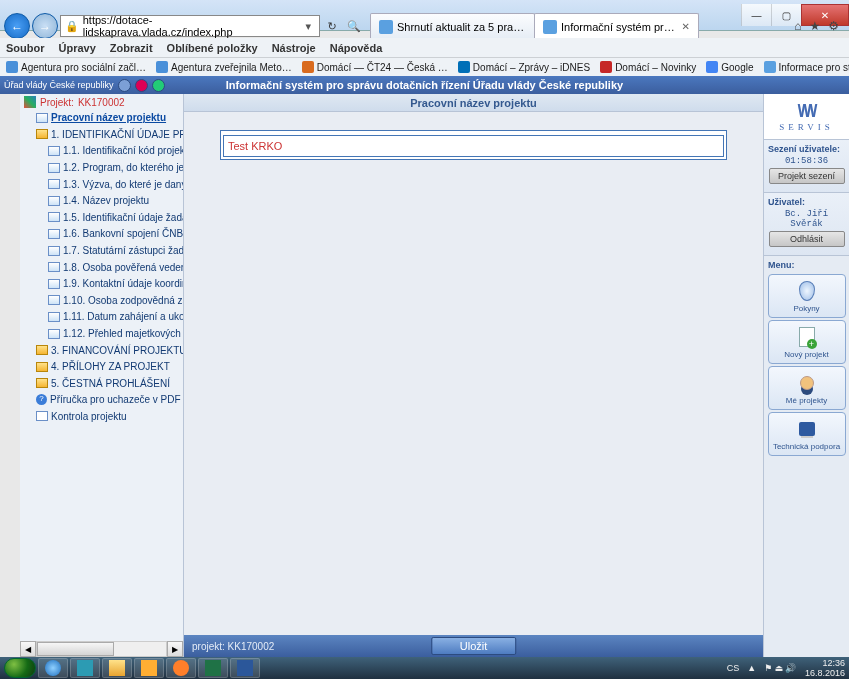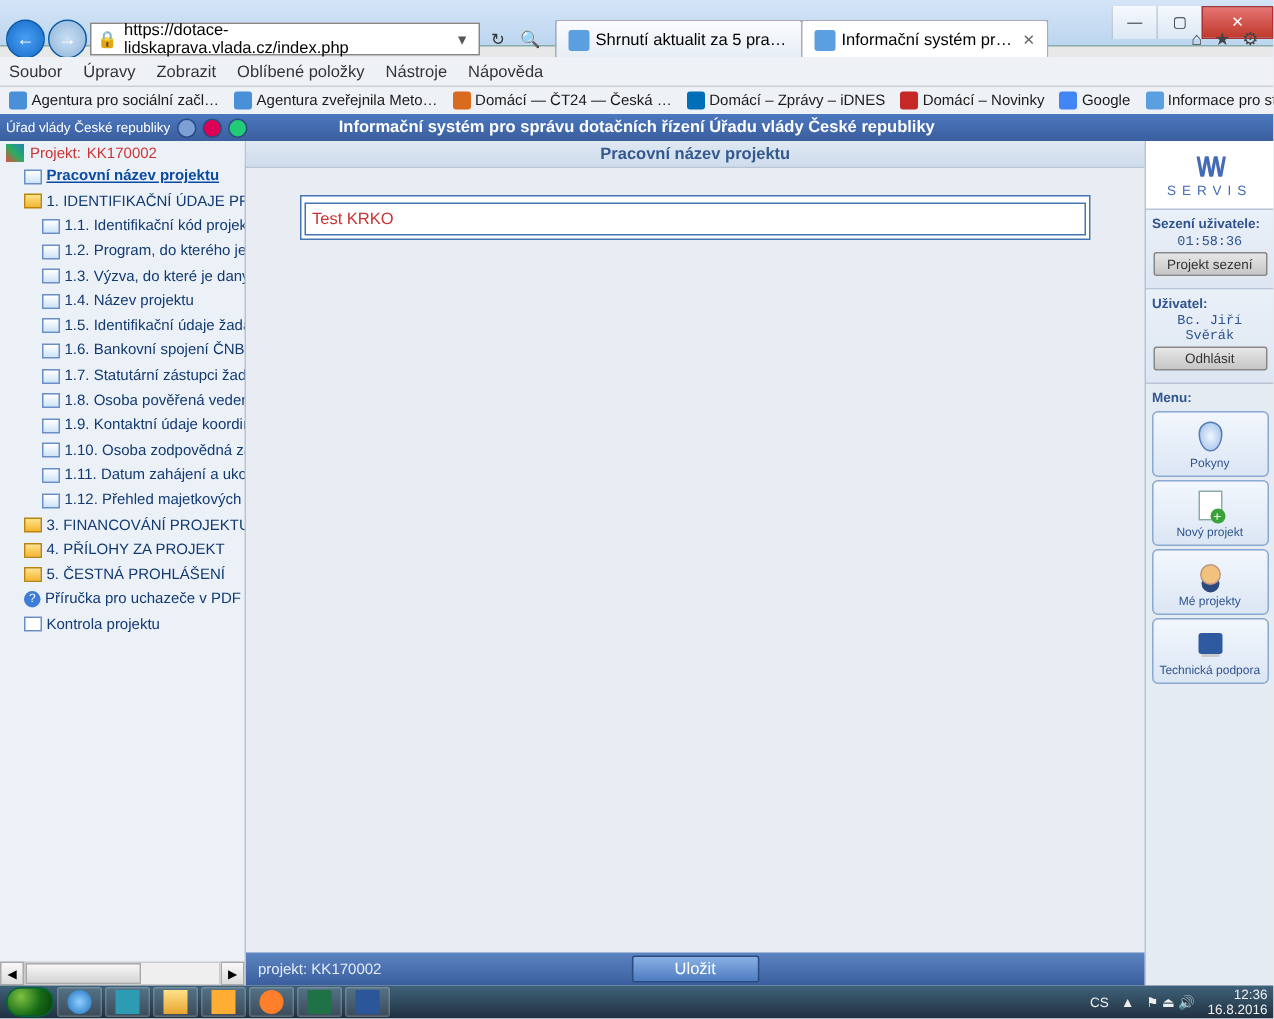--- a/index.html
+++ b/index.html
@@ -21,34 +21,34 @@
 .tabs { display: flex; height: 26px; margin-left: 4px; }
 .tab { display: flex; align-items: center; gap: 4px; padding: 0 8px; font-size: 11px; background: linear-gradient(#fbfcfe,#e6edf5); border: 1px solid #aab; border-bottom: none; max-width: 165px; border-radius: 2px 2px 0 0; margin-right: -1px; }
 .tab.active { background: #fff; }
 .tab .favicon { width: 14px; height: 14px; background: #5aa0e0; border-radius: 2px; flex: none; }
 .tab .tab-title { white-space: nowrap; overflow: hidden; text-overflow: ellipsis; }
 .tab .tab-close { font-size: 10px; color: #666; flex: none; }
 .ie-spacer { flex: 1; }
 .ie-tools { display: flex; gap: 8px; padding-right: 6px; color: #444; font-size: 12px; }
 
 
-.ie-menu { position: absolute; top: 38px; left: 0; right: 0; height: 20px; background: #eef2f6; display: flex; align-items: center; gap: 14px; padding: 0 6px; font-size: 11px; color: #333; border-bottom: 1px solid #ccd0d4; }
+.ie-menu { position: absolute; top: 38px; left: 0; right: 0; height: 20px; background: #eef2f6; display: flex; align-items: center; gap: 14px; padding: 0 6px; font-size: 11px; color: #333; border-bottom: 1px solid #ccd0d4; font-weight: bold; }
 
 
 .fav-bar { position: absolute; top: 58px; left: 0; right: 0; height: 18px; display: flex; align-items: center; gap: 10px; padding: 0 6px; font-size: 10px; color: #1a1a1a; background: #eef2f6; overflow: hidden; white-space: nowrap; }
 .fav-item { display: flex; align-items: center; gap: 3px; }
 .fav-icon { width: 12px; height: 12px; background: #4a90d9; border-radius: 2px; flex: none; }
 
 
 .app-header { position: absolute; top: 76px; left: 0; right: 0; height: 18px; background: linear-gradient(#4b78bf,#3b5e9e); color: #fff; font-size: 11px; display: flex; align-items: center; justify-content: center; font-weight: bold; }
 .app-header-left { position: absolute; left: 4px; display: flex; align-items: center; gap: 4px; font-size: 9px; font-weight: normal; }
 .mini-icon { width: 13px; height: 13px; border-radius: 50%; background: #7c9fd6; border: 1px solid #2c4b80; }
 
 
-.app-body { position: absolute; top: 94px; left: 0; right: 0; bottom: 22px; display: flex; }
+.app-body { position: absolute; top: 94px; left: 0; right: 0; bottom: 22px; display: flex; padding-left: 20px; }
 
 
 .left-pane { width: 164px; background: #ecf1f7; border-right: 1px solid #b8c4d6; position: relative; display: flex; flex-direction: column; }
 .project-head { height: 16px; display: flex; align-items: center; gap: 4px; padding: 0 4px; font-size: 10px; color: #c33; background: #ecf1f7; }
 .project-head .proj-icon { width: 12px; height: 12px; background: linear-gradient(45deg,#e74c3c,#27ae60,#2980b9); flex: none; }
 .tree { flex: 1; overflow: hidden; font-size: 10px; color: #123a73; }
 .tree-item { height: 16.6px; display: flex; align-items: center; padding-left: 16px; gap: 3px; white-space: nowrap; border-bottom: 1px dotted transparent; }
 .tree-item.lvl2 { padding-left: 28px; }
 .tree-item.sel { font-weight: bold; text-decoration: underline; color: #0b4aa2; }
 .tree-icon { width: 12px; height: 10px; flex: none; }
@@ -69,21 +69,21 @@
 .form-box-title { background: linear-gradient(#e9f0f8,#dbe6f2); color: #1a4480; font-size: 11px; font-weight: bold; padding: 3px 6px; border-bottom: 1px solid #aac0dc; }
 .form-input { width: 100%; height: 22px; border: 1px solid #4475b5; font-size: 11px; padding: 0 4px; color: #c33; margin-top: 2px; }
 .bottom-bar { height: 22px; background: linear-gradient(#5c85c1,#3b5e9e); display: flex; align-items: center; position: relative; }
 .save-btn { position: absolute; left: 50%; transform: translateX(-50%); height: 18px; padding: 0 28px; background: linear-gradient(#89b0e3,#4e7cc1); border: 1px solid #2c4b80; color: #fff; font-size: 11px; border-radius: 2px; display: flex; align-items: center; }
 .bottom-proj { position: absolute; left: 8px; font-size: 10px; color: #e4ecf7; }
 
 
 .right-pane { width: 86px; background: #e5ebf3; border-left: 1px solid #b8c4d6; display: flex; flex-direction: column; font-size: 9px; color: #34568c; }
 .logo-box { height: 46px; background: #fff; display: flex; flex-direction: column; align-items: center; justify-content: center; color: #3b5e9e; border-bottom: 1px solid #b8c4d6; }
 .logo-w { font-size: 18px; font-weight: bold; letter-spacing: -2px; color: #446bb3; }
-.logo-t { font-size: 9px; letter-spacing: 4px; color: #446bb3; }
+.logo-t { font-size: 9px; letter-spacing: 4px; color: #446bb3; font-family: Liberation Serif, serif; }
 .info-box { padding: 4px 4px 6px; border-bottom: 1px solid #b8c4d6; background: linear-gradient(#eaf0f8,#dde6f2); }
 .info-title { font-weight: bold; color: #2f548e; }
 .info-val { text-align: center; color: #2f548e; margin: 2px 0; font-family: Liberation Mono, monospace; }
 .btn-grey { display: block; width: 76px; margin: 2px auto; height: 16px; background: linear-gradient(#e6e6e6,#c6c6c6); border: 1px solid #888; font-size: 9px; color: #333; text-align: center; line-height: 14px; border-radius: 2px; }
 .menu-box { padding: 2px 2px 4px; }
 .menu-title { font-weight: bold; color: #2f548e; padding: 2px 2px; }
 .menu-btn { width: 78px; height: 44px; margin: 2px auto; background: linear-gradient(#f3f7fd,#dbe6f4); border: 1px solid #8aa8d2; border-radius: 4px; display: flex; flex-direction: column; align-items: center; justify-content: center; gap: 2px; font-size: 8px; color: #2f548e; }
 .menu-btn .ico { width: 22px; height: 22px; display: flex; align-items: center; justify-content: center; }
 .ico-shield { width: 16px; height: 20px; background: radial-gradient(#eef6ff,#9cbce6); border-radius: 50% 50% 50% 50% / 40% 40% 60% 60%; border: 1px solid #577db7; }
 .ico-newproj { width: 16px; height: 20px; background: #fff; border: 1px solid #8aa; position: relative; }

